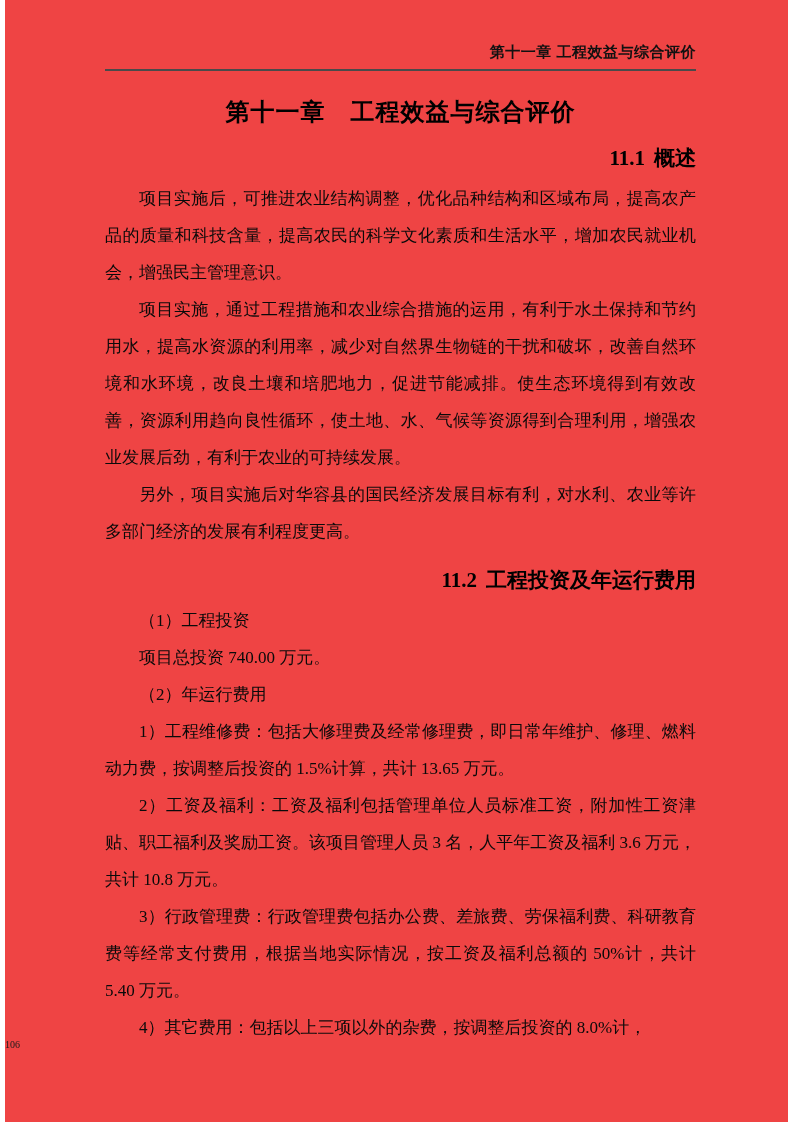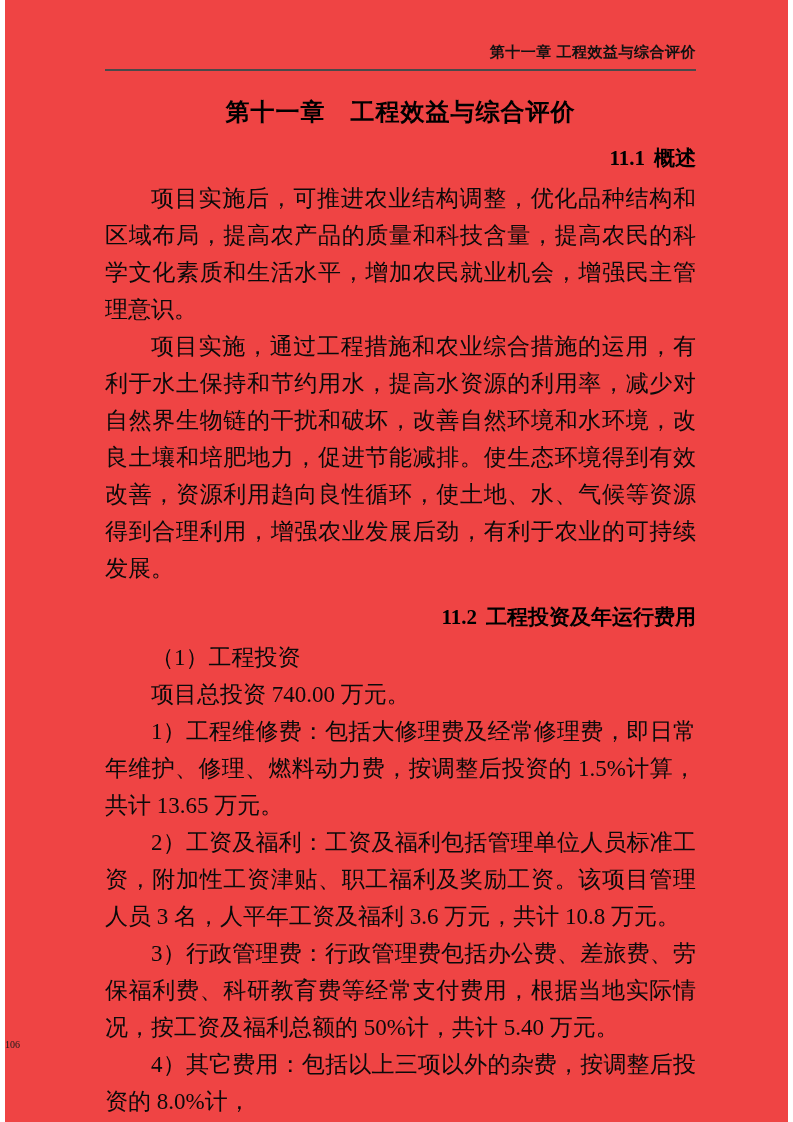--- a/index.html
+++ b/index.html
@@ -55,21 +55,21 @@
   .section-heading .h-num {
     font-family: "Liberation Serif", "DejaVu Serif", serif;
     font-weight: 600;
   }
   .section-heading .h-text {
     font-family: "Liberation Sans", "DejaVu Sans", sans-serif;
     margin-left: 9px;
   }
   .para {
     margin: 0;
-    font-size: 23px;
+    font-size: 17px;
     line-height: 37px;
     text-align: justify;
     text-indent: 2em;
     color: #0a0a0a;
   }
   .page-number {
     position: absolute;
     left: 0;
     right: 0;
     top: 1036px;
@@ -91,27 +91,29 @@
   <hr class="header-rule">
 
   <h1 class="doc-title">第十一章　工程效益与综合评价</h1>
 
   <h2 class="section-heading">
     <span class="h-num">11.1</span><span class="h-text">概述</span>
   </h2>
 
   <p class="para">项目实施后，可推进农业结构调整，优化品种结构和区域布局，提高农产品的质量和科技含量，提高农民的科学文化素质和生活水平，增加农民就业机会，增强民主管理意识。</p>
   <p class="para">项目实施，通过工程措施和农业综合措施的运用，有利于水土保持和节约用水，提高水资源的利用率，减少对自然界生物链的干扰和破坏，改善自然环境和水环境，改良土壤和培肥地力，促进节能减排。使生态环境得到有效改善，资源利用趋向良性循环，使土地、水、气候等资源得到合理利用，增强农业发展后劲，有利于农业的可持续发展。</p>
+  <p class="para">另外，项目实施后对华容县的国民经济发展目标有利，对水利、农业等许多部门经济的发展有利程度更高。</p>
 
   <h2 class="section-heading">
     <span class="h-num">11.2</span><span class="h-text">工程投资及年运行费用</span>
   </h2>
 
   <p class="para">（1）工程投资</p>
   <p class="para">项目总投资 740.00 万元。</p>
+  <p class="para">（2）年运行费用</p>
   <p class="para">1）工程维修费：包括大修理费及经常修理费，即日常年维护、修理、燃料动力费，按调整后投资的 1.5%计算，共计 13.65 万元。</p>
   <p class="para">2）工资及福利：工资及福利包括管理单位人员标准工资，附加性工资津贴、职工福利及奖励工资。该项目管理人员 3 名，人平年工资及福利 3.6 万元，共计 10.8 万元。</p>
   <p class="para">3）行政管理费：行政管理费包括办公费、差旅费、劳保福利费、科研教育费等经常支付费用，根据当地实际情况，按工资及福利总额的 50%计，共计 5.40 万元。</p>
   <p class="para">4）其它费用：包括以上三项以外的杂费，按调整后投资的 8.0%计，</p>
 
   <div class="page-number">106</div>
 
 </div>
 
 </body></html>

